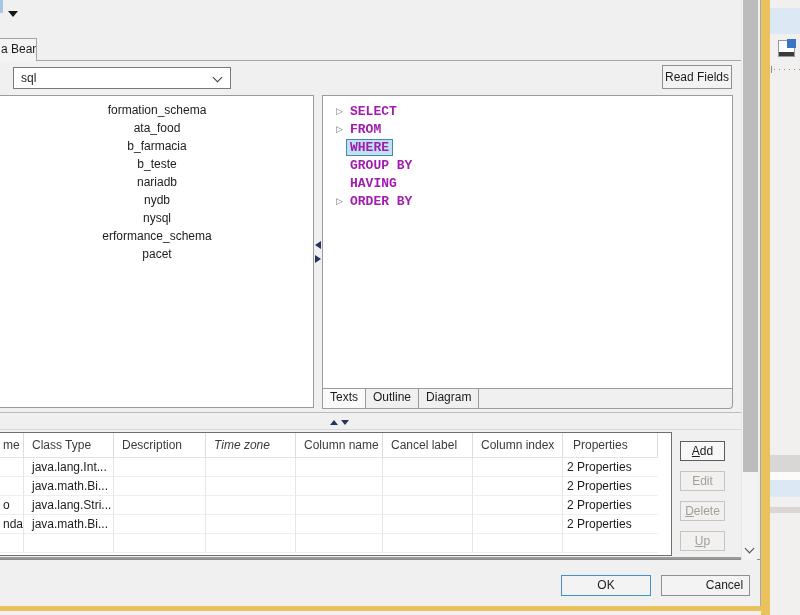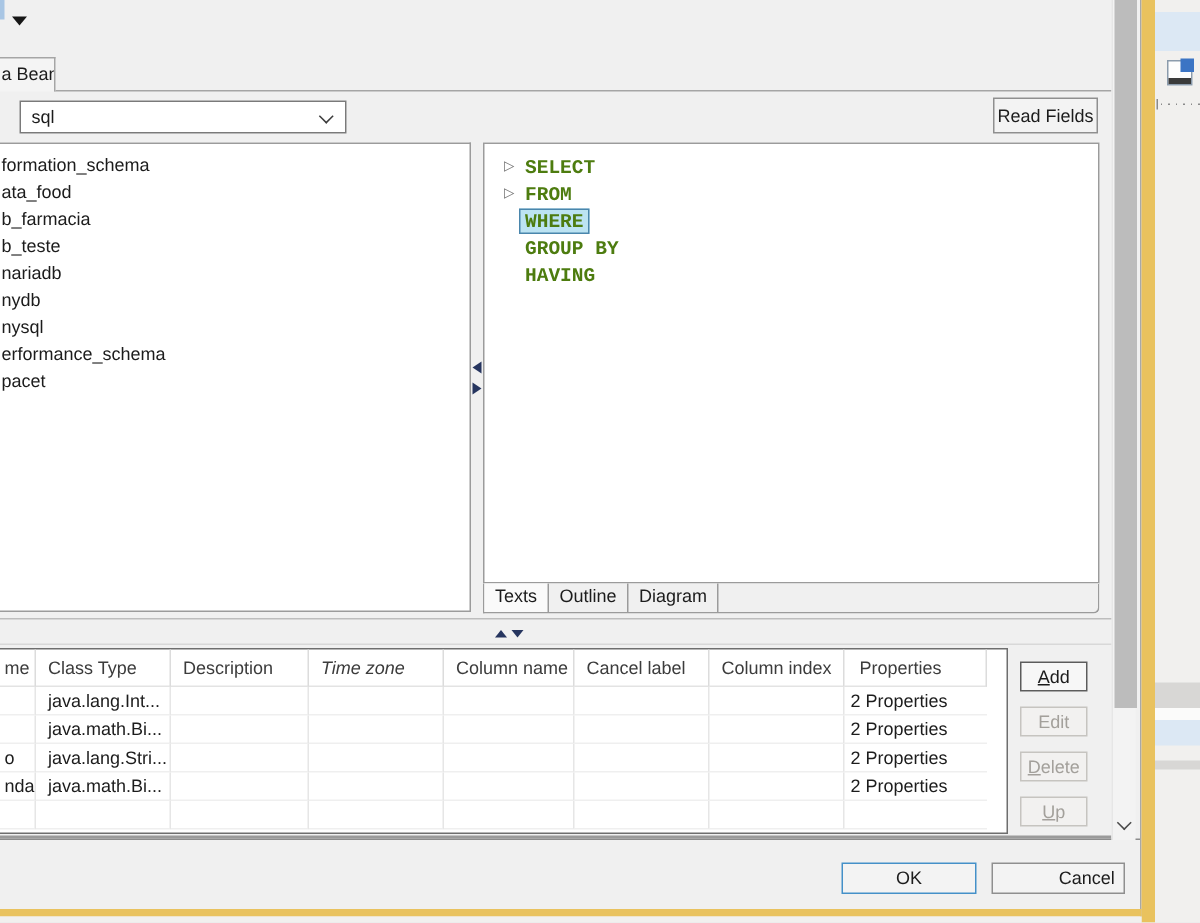--- a/index.html
+++ b/index.html
@@ -25,40 +25,40 @@
   
   #combo { left:13px; top:67px; width:218px; height:22px; background:#fff; border:1px solid #7a7a7a; }
   #combo-text { position:absolute; left:7px; top:0; line-height:20px; }
   #combo-chev { position:absolute; right:9px; top:6px; width:7px; height:7px;
     border-right:1.6px solid #3c3c3c; border-bottom:1.6px solid #3c3c3c; transform:rotate(45deg); }
   #read-fields { left:662px; top:65px; width:70px; height:24px; background:#f3f3f3;
     border:1px solid #8f8f8f; text-align:center; line-height:22px; }
 
   
   #left-panel { left:0; top:95px; width:314px; height:313px; background:#fff;
-    border:1px solid #9b9b9b; border-left:none; }
+    border:1px solid #9b9b9b; border-left:none;text-align:center; }
   #schema-list { list-style:none; padding:5px 0 0 1px; }
   #schema-list li { height:18px; line-height:18px; white-space:nowrap; }
 
   
   .navy-left { width:0; height:0; border-top:4px solid transparent; border-bottom:4px solid transparent; border-right:6px solid #26355f; }
   .navy-right { width:0; height:0; border-top:4px solid transparent; border-bottom:4px solid transparent; border-left:6px solid #26355f; }
   .navy-up { width:0; height:0; border-left:4px solid transparent; border-right:4px solid transparent; border-bottom:5px solid #26355f; }
   .navy-down { width:0; height:0; border-left:4px solid transparent; border-right:4px solid transparent; border-top:5px solid #26355f; }
   #sash-left { left:315px; top:241px; }
   #sash-right { left:315px; top:255px; }
 
   
   #right-panel { left:322px; top:95px; width:411px; height:294px; background:#fff; border:1px solid #9b9b9b; }
   #sql-tree { padding-top:6px; }
   .tree-row { height:18px; display:flex; align-items:center; padding-left:13px; }
   .expand-tri { width:10px; margin-right:4px; font-family:"DejaVu Sans",sans-serif; font-size:9px; color:#767676; line-height:10px; }
   .expand-tri::before { content:"\25B7"; }
   .tri-spacer { width:14px; }
-  .tree-label { font-family:"Liberation Mono",monospace; font-weight:bold; font-size:13px; color:#4d7c0f; white-space:pre; }
+  .tree-label { font-family:"Liberation Mono",monospace; font-weight:bold; font-size:13px; color:#a21caf; white-space:pre; }
   .tree-label.selected { background:#bce3f2; border:1px solid #4a86ac; padding:0 3px; margin-left:-4px; }
 
   
   #ptabbar { left:322px; top:389px; width:411px; height:20px; background:#f0f0f0;
     border:1px solid #9b9b9b; border-top:none; border-bottom-right-radius:4px; display:flex; }
   .ptab { padding:0 7px; border-right:1px solid #9b9b9b; line-height:17px; }
   .ptab.active { background:#fafafa; }
 
   
   #hsash-top { left:0; top:412px; width:757px; height:1px; background:#bdbdbd; }
@@ -177,20 +177,24 @@
         <span class="tree-label selected">WHERE</span>
       </div>
       <div class="tree-row">
         <span class="tri-spacer"></span>
         <span class="tree-label">GROUP BY</span>
       </div>
       <div class="tree-row">
         <span class="tri-spacer"></span>
         <span class="tree-label">HAVING</span>
       </div>
+      <div class="tree-row">
+        <span class="expand-tri"></span>
+        <span class="tree-label">ORDER BY</span>
+      </div>
     </div>
   </div>
 
   <div class="abs" id="ptabbar">
     <div class="ptab active">Texts</div>
     <div class="ptab">Outline</div>
     <div class="ptab">Diagram</div>
   </div>
 
   <div class="abs" id="hsash-top"></div>

